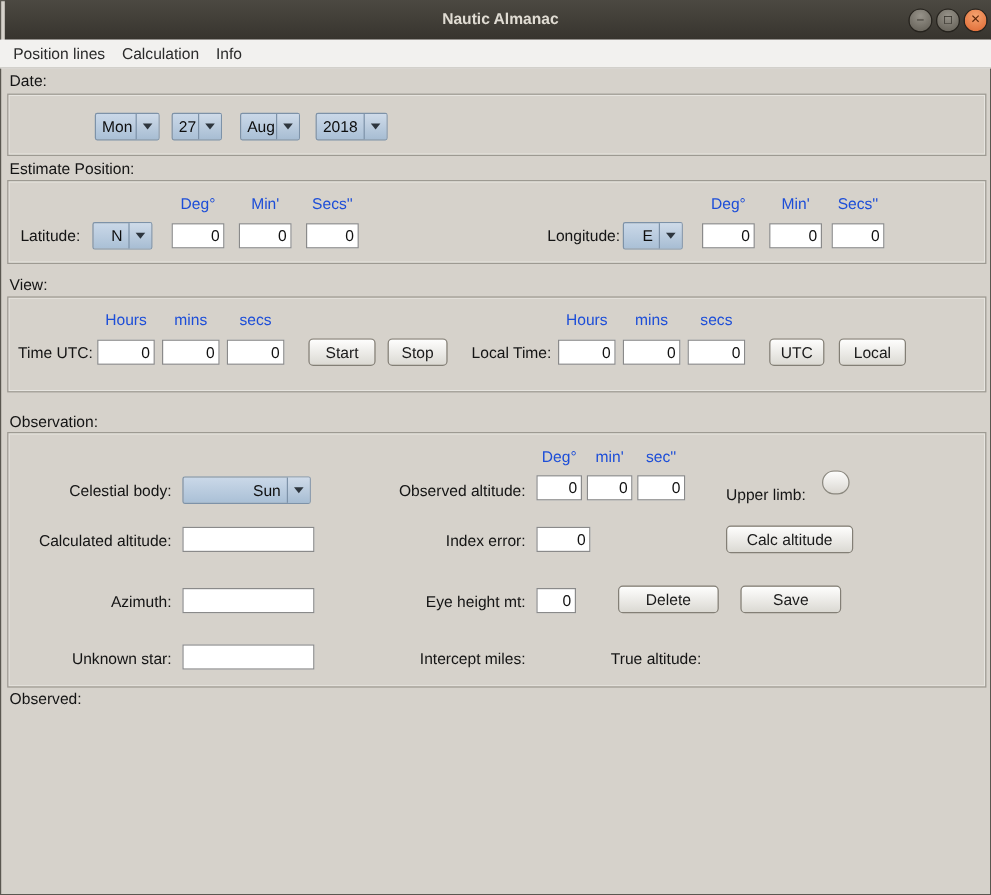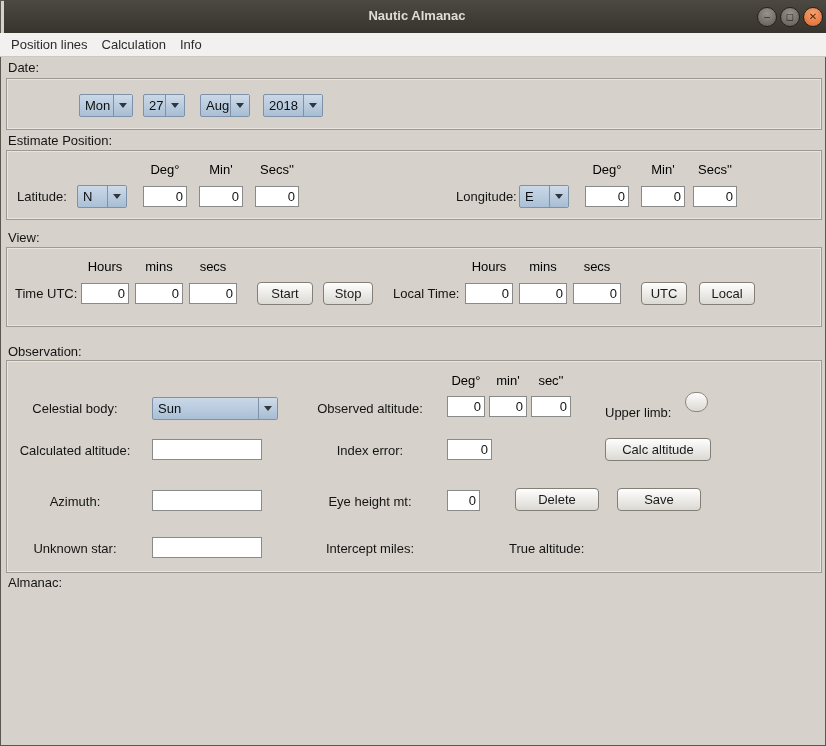--- a/index.html
+++ b/index.html
@@ -9,24 +9,24 @@
   .title{position:absolute;left:0;right:0;top:8px;text-align:center;color:#e0dcd3;font-size:13px;font-weight:bold;}
   .win-controls{position:absolute;right:7px;top:7px;display:flex;gap:3px;}
   .win-btn{width:18px;height:18px;border-radius:50%;border:1px solid #25221d;background:radial-gradient(circle at 50% 30%,#97938a,#5f5b52);color:#2e2b25;font-size:10px;line-height:17px;text-align:center;cursor:default;}
   .win-btn.close{background:radial-gradient(circle at 50% 30%,#f5a36f,#dd6631);color:#5a2408;}
   .menubar{position:absolute;left:0;top:33px;width:100%;height:24px;background:#f2f1ef;border-bottom:1px solid #cac8c3;display:flex;align-items:center;padding-left:5px;box-sizing:border-box;}
   .menu-item{font-size:13px;color:#2b2b2b;padding:3px 8px 3px 6px;cursor:default;}
   .content{position:absolute;left:0;top:57px;width:826px;height:689px;}
   .sec-title{position:absolute;font-size:13px;color:#141414;}
   .gbox{position:absolute;border:1px solid #9d9a92;box-shadow:inset 0 0 0 1px #e7e5e0;}
   .lbl{position:absolute;font-size:13px;color:#141414;white-space:pre;text-align:center;}
-  .lbl.r{}
-  .hdr{position:absolute;font-size:13px;color:#000000;text-align:center;}
+  .lbl.r{text-align:right;}
+  .hdr{position:absolute;font-size:13px;color:#1d4ed8;text-align:center;}
   .tin{position:absolute;height:21px;box-sizing:border-box;border:1px solid #8a8a8a;background:#fff;font-family:"Liberation Sans",sans-serif;font-size:13px;text-align:right;padding:0 3px;color:#111;}
-  .combo{position:absolute;height:23px;box-sizing:border-box;border:1px solid #7d92a8;border-radius:2px;background:linear-gradient(#cad8e8,#aac0d6);display:flex;cursor:default;}
+  .combo{position:absolute;height:23px;box-sizing:border-box;border:1px solid #7d92a8;border-radius:2px;background:linear-gradient(#cad8e8,#aac0d6);display:flex;cursor:default;text-align:right;}
   .combo .cval{flex:1;font-size:13px;padding:3px 5px 0 5px;color:#0e0e0e;overflow:hidden;}
   .combo .cbtn{width:18px;border-left:1px solid #7d92a8;display:flex;align-items:center;justify-content:center;background:linear-gradient(#cfdbe9,#a7bdd3);}
   .tri{width:0;height:0;border-left:4px solid transparent;border-right:4px solid transparent;border-top:5px solid #2e363e;}
   .btn{position:absolute;box-sizing:border-box;height:23px;border:1px solid #837f76;border-radius:4px;background:linear-gradient(#fefefd,#dbd9d3);font-family:"Liberation Sans",sans-serif;font-size:13px;color:#1a1a1a;text-align:center;padding:0;cursor:default;}
   .check{position:absolute;width:23px;height:20px;box-sizing:border-box;border-radius:10px;border:1px solid #8b887f;background:linear-gradient(#fdfdfc,#dbd8d2);cursor:default;}
 </style>
 </head>
 <body>
 
 <div class="window">
@@ -130,21 +130,21 @@
       <button class="btn" style="left:692px;top:34px;width:56px">Local</button>
     </div>
 
     <span class="sec-title" style="left:8px;top:287px">Observation:</span>
     <div class="gbox" style="left:6px;top:303px;width:814px;height:211px">
       <span class="hdr" style="left:440px;top:12px;width:38px">Deg°</span>
       <span class="hdr" style="left:482px;top:12px;width:38px">min'</span>
       <span class="hdr" style="left:524px;top:12px;width:40px">sec''</span>
 
       <span class="lbl r" style="left:0px;top:40px;width:136px">Celestial body:</span>
-      <div class="combo" style="left:145px;top:36px;width:126px">
+      <div class="combo" style="left:145px;top:36px;width:107px">
         <span class="cval">Sun</span>
         <span class="cbtn">
             <span class="tri"></span>
           </span>
       </div>
       <span class="lbl r" style="left:295px;top:40px;width:136px">Observed altitude:</span>
       <input class="tin" style="left: 440px; top: 35px; width: 38px;" value="0">
       <input class="tin" style="left: 482px; top: 35px; width: 38px;" value="0">
       <input class="tin" style="left: 524px; top: 35px; width: 40px;" value="0">
       <span class="lbl" style="left:598px;top:44px">Upper limb:</span>
@@ -162,16 +162,16 @@
       <input class="tin" style="left: 440px; top: 129px; width: 33px;" value="0">
       <button class="btn" style="left:508px;top:127px;width:84px">Delete</button>
       <button class="btn" style="left:610px;top:127px;width:84px">Save</button>
 
       <span class="lbl r" style="left:0px;top:180px;width:136px">Unknown star:</span>
       <input class="tin" style="left: 145px; top: 176px; width: 110px;" value="">
       <span class="lbl r" style="left:295px;top:180px;width:136px">Intercept miles:</span>
       <span class="lbl" style="left:502px;top:180px">True altitude:</span>
     </div>
 
-    <span class="sec-title" style="left:8px;top:518px">Almanac:</span>
+    <span class="sec-title" style="left:8px;top:518px">Observed:</span>
 
   </div>
 </div>
 
 </body></html>

